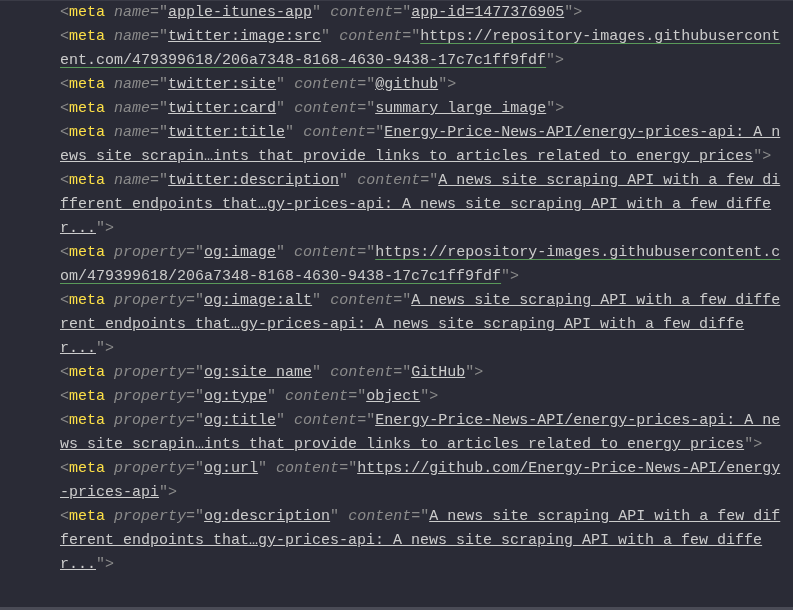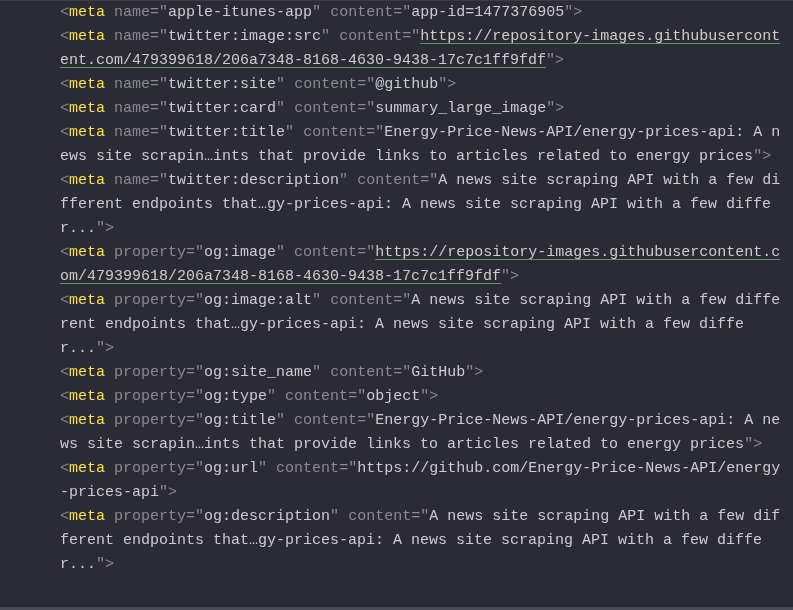--- a/index.html
+++ b/index.html
@@ -22,22 +22,22 @@
     }
     .code-container {
       padding: 0 12px 0 60px;
     }
     .line {
       white-space: pre-wrap;
       word-break: break-all;
     }
     .bracket { color: #8b8b8b; }
     .tag { color: #fde047; }
-    .attr-name { color: #8b8b8b; }
-    .attr-value { color: #cccccc; }
+    .attr-name { color: #8b8b8b; font-style: italic; }
+    .attr-value { color: #cccccc; text-decoration: underline; }
     .link-underline {
       text-decoration: underline;
       text-decoration-color: #5a9a5a;
       text-underline-offset: 3px;
     }
     .eq { color: #8b8b8b; }
     .quote { color: #8b8b8b; }
     .close { color: #8b8b8b; }
   </style>
 </head>

